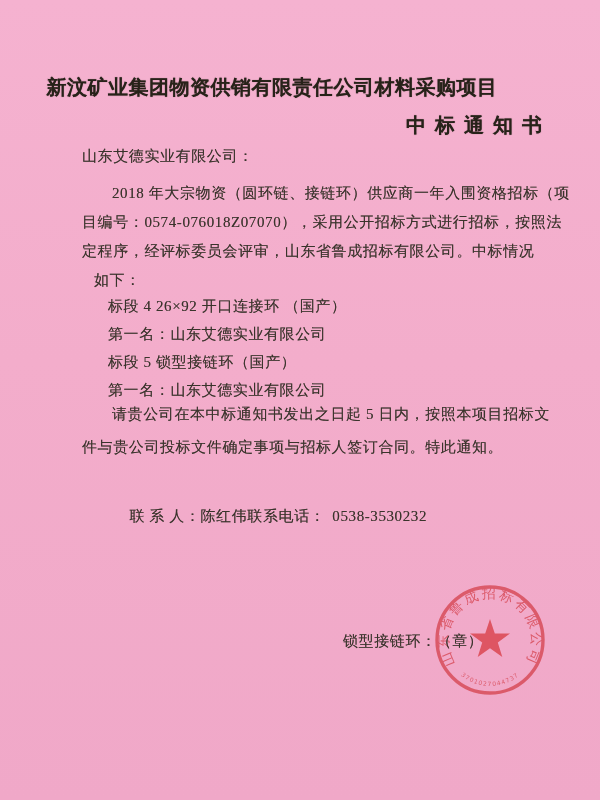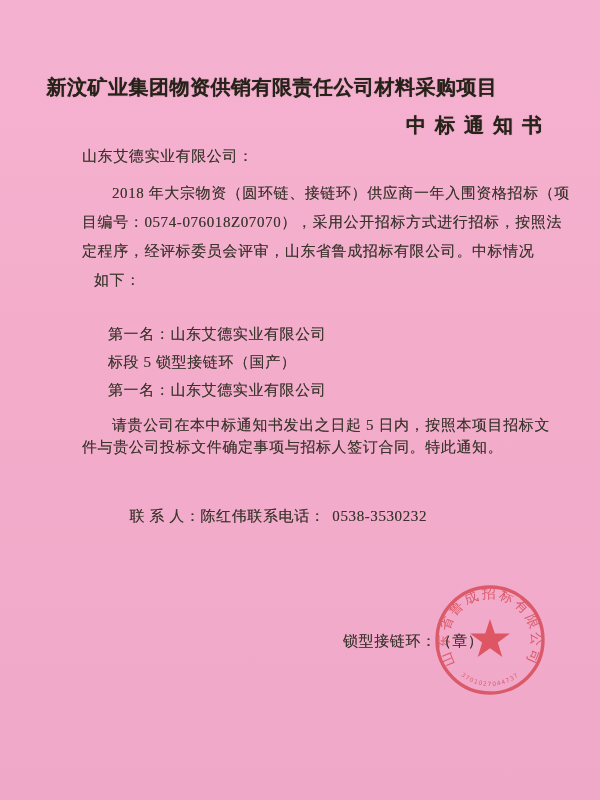--- a/index.html
+++ b/index.html
@@ -32,21 +32,21 @@
   #title-line2 { top: 112px; letter-spacing: 2px; text-align: right; }
   #recipient   { left: 82px;  top: 147px; }
   #p1l1 { left: 112px; top: 184px; }
   #p1l2 { left: 82px;  top: 213px; }
   #p1l3 { left: 82px;  top: 242px; }
   #p1l4 { left: 82px;  top: 271px; margin-left: 12px; }
   #res1 { left: 108px; top: 297px; }
   #res2 { left: 108px; top: 325px; }
   #res3 { left: 108px; top: 353px; }
   #res4 { left: 108px; top: 381px; }
-  #p2l1 { left: 112px; top: 416px; text-align: center; }
+  #p2l1 { left: 112px; top: 405px; text-align: center; }
   #p2l2 { left: 82px;  top: 438px; }
   #contact-line { left: 112px; top: 490px; }
   #contact-line .phone-label { }
   #contact-line .phone-value { margin-left: 7px; }
   #agency-line { left: 343px; top: 632px; }
   #date-line   { left: 388px; top: 660px; }
   .seal {
     position: absolute;
     left: 410px; top: 560px;
     width: 160px; height: 160px;
@@ -62,20 +62,21 @@
   <div class="txt title" id="title-line1">新汶矿业集团物资供销有限责任公司材料采购项目</div>
   <div class="txt title" id="title-line2">中 标 通 知 书</div>
 
   <div class="txt" id="recipient">山东艾德实业有限公司：</div>
 
   <div class="txt" id="p1l1">2018 年大宗物资（圆环链、接链环）供应商一年入围资格招标（项</div>
   <div class="txt" id="p1l2">目编号：0574-076018Z07070），采用公开招标方式进行招标，按照法</div>
   <div class="txt" id="p1l3">定程序，经评标委员会评审，山东省鲁成招标有限公司。中标情况</div>
   <div class="txt" id="p1l4">如下：</div>
 
+  <div class="txt" id="res1">标段 4 26×92 开口连接环 （国产）</div>
   <div class="txt" id="res2">第一名：山东艾德实业有限公司</div>
   <div class="txt" id="res3">标段 5 锁型接链环（国产）</div>
   <div class="txt" id="res4">第一名：山东艾德实业有限公司</div>
 
   <div class="txt" id="p2l1">请贵公司在本中标通知书发出之日起 5 日内，按照本项目招标文</div>
   <div class="txt" id="p2l2">件与贵公司投标文件确定事项与招标人签订合同。特此通知。</div>
 
   <div class="txt" id="contact-line">
     <span>联 系 人：</span><span>陈红伟</span><span class="phone-label">联系电话：</span><span class="phone-value">0538-3530232</span>
   </div>

